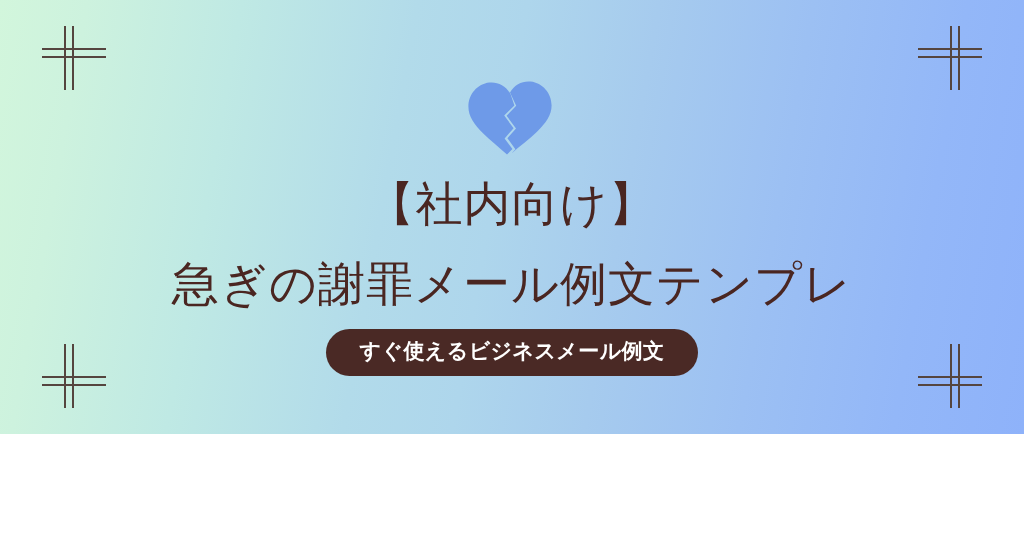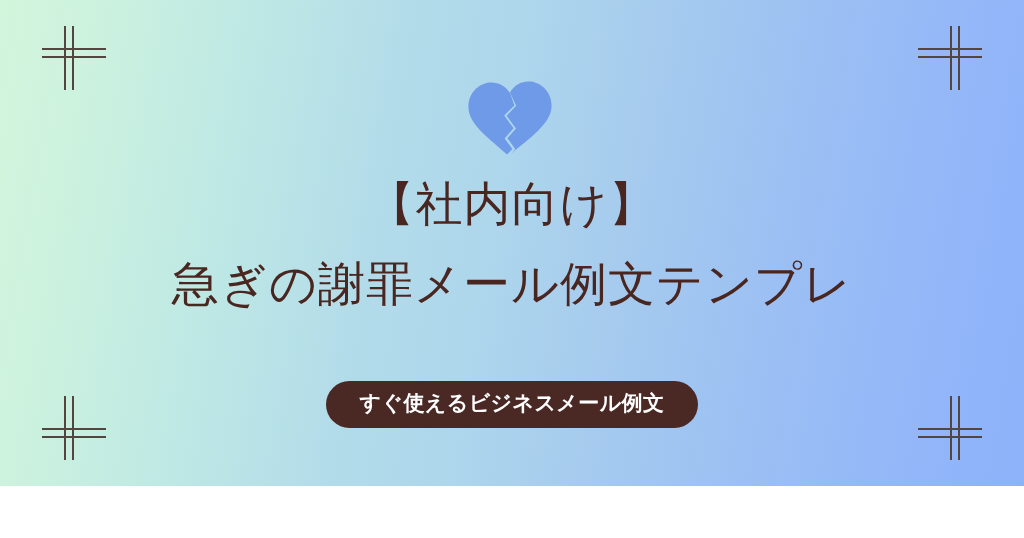--- a/index.html
+++ b/index.html
@@ -10,21 +10,21 @@
   body {
     width: 1024px;
     height: 538px;
     overflow: hidden;
     font-family: "Liberation Sans", "DejaVu Sans", sans-serif;
   }
 
   .card {
     position: relative;
     width: 1024px;
-    height: 486px;
+    height: 434px;
     box-sizing: border-box;
     background: linear-gradient(100deg,
         #d2f6dc 0%,
         #cdf2de 8%,
         #bfe9e4 22%,
         #b2dbea 38%,
         #aed6ec 48%,
         #a6cbee 60%,
         #9cc0f3 74%,
         #93b7f8 88%,

